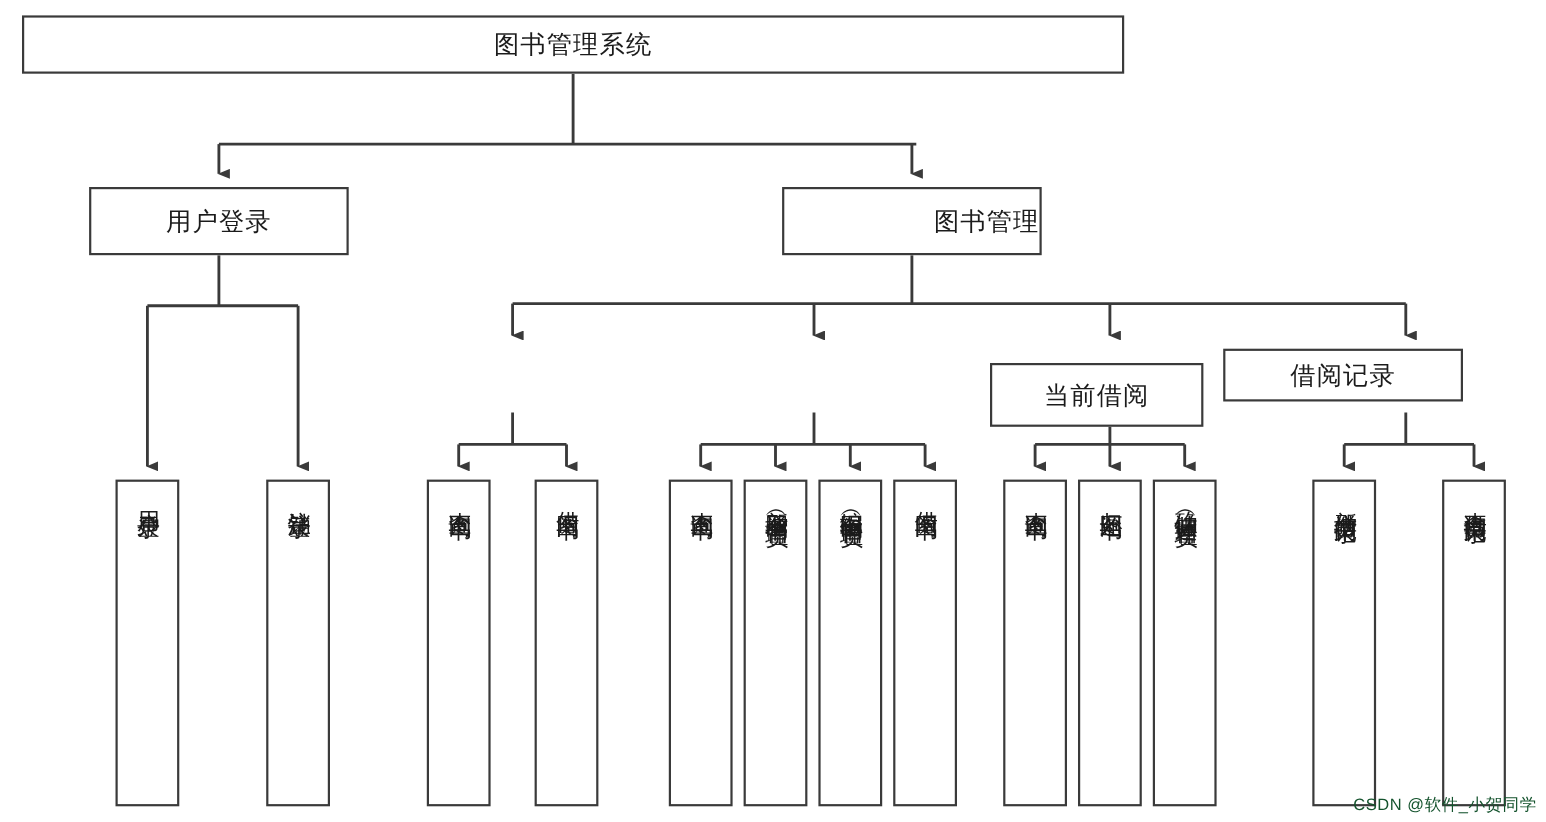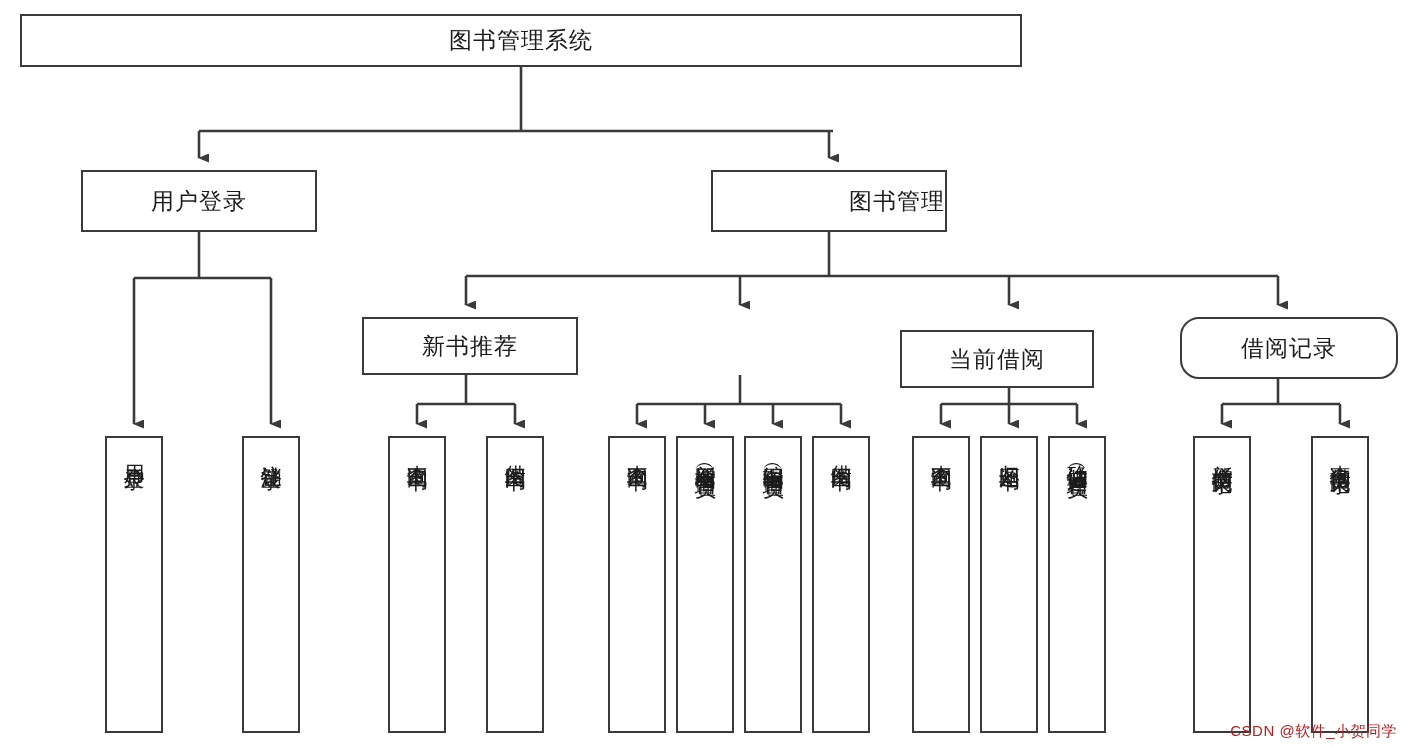--- a/index.html
+++ b/index.html
@@ -52,21 +52,21 @@
     letter-spacing: 2px;
     white-space: nowrap;
     font-size: 21px;
     color: #1b1b1b;
   }
   .watermark {
     position: absolute;
     right: 8px;
     bottom: 6px;
     font-size: 15px;
-    color: #b91c1c;
+    color: #14532d;
     letter-spacing: 0.5px;
     white-space: nowrap;
   }
 </style>
 </head>
 <body>
 
 <div id="canvas">
 
   <svg id="wires" viewBox="0 0 1405 747" xmlns="http://www.w3.org/2000/svg">
@@ -123,27 +123,24 @@
     <span>图书管理系统</span>
   </div>
 
   <div class="node horiz" style="left:81px; top:170px; width:236px; height:62px;">
     <span>用户登录</span>
   </div>
   <div class="node horiz" style="left:711px; top:170px; width:236px; height:62px;justify-content:flex-end;">
     <span>图书管理</span>
   </div>
 
-  <div class="node horiz" style="left:362px; top:317px; width:216px; height:58px;">
-    <span>新书推荐</span>
-  </div>
   <div class="node horiz" style="left:900px; top:317px; width:194px; height:58px;margin-top:13px;">
     <span>当前借阅</span>
   </div>
-  <div class="node horiz" style="left:1180px; top:317px; width:218px; height:62px;border-radius:19px;">
+  <div class="node horiz" style="left:1112px; top:317px; width:218px; height:48px;">
     <span>借阅记录</span>
   </div>
 
   <div class="node leaf" style="left:105px; top:436px; width:58px; height:297px;">
     <span class="leaf-text">用户登录</span>
   </div>
   <div class="node leaf" style="left:242px; top:436px; width:58px; height:297px;">
     <span class="leaf-text">注销登录</span>
   </div>
 

